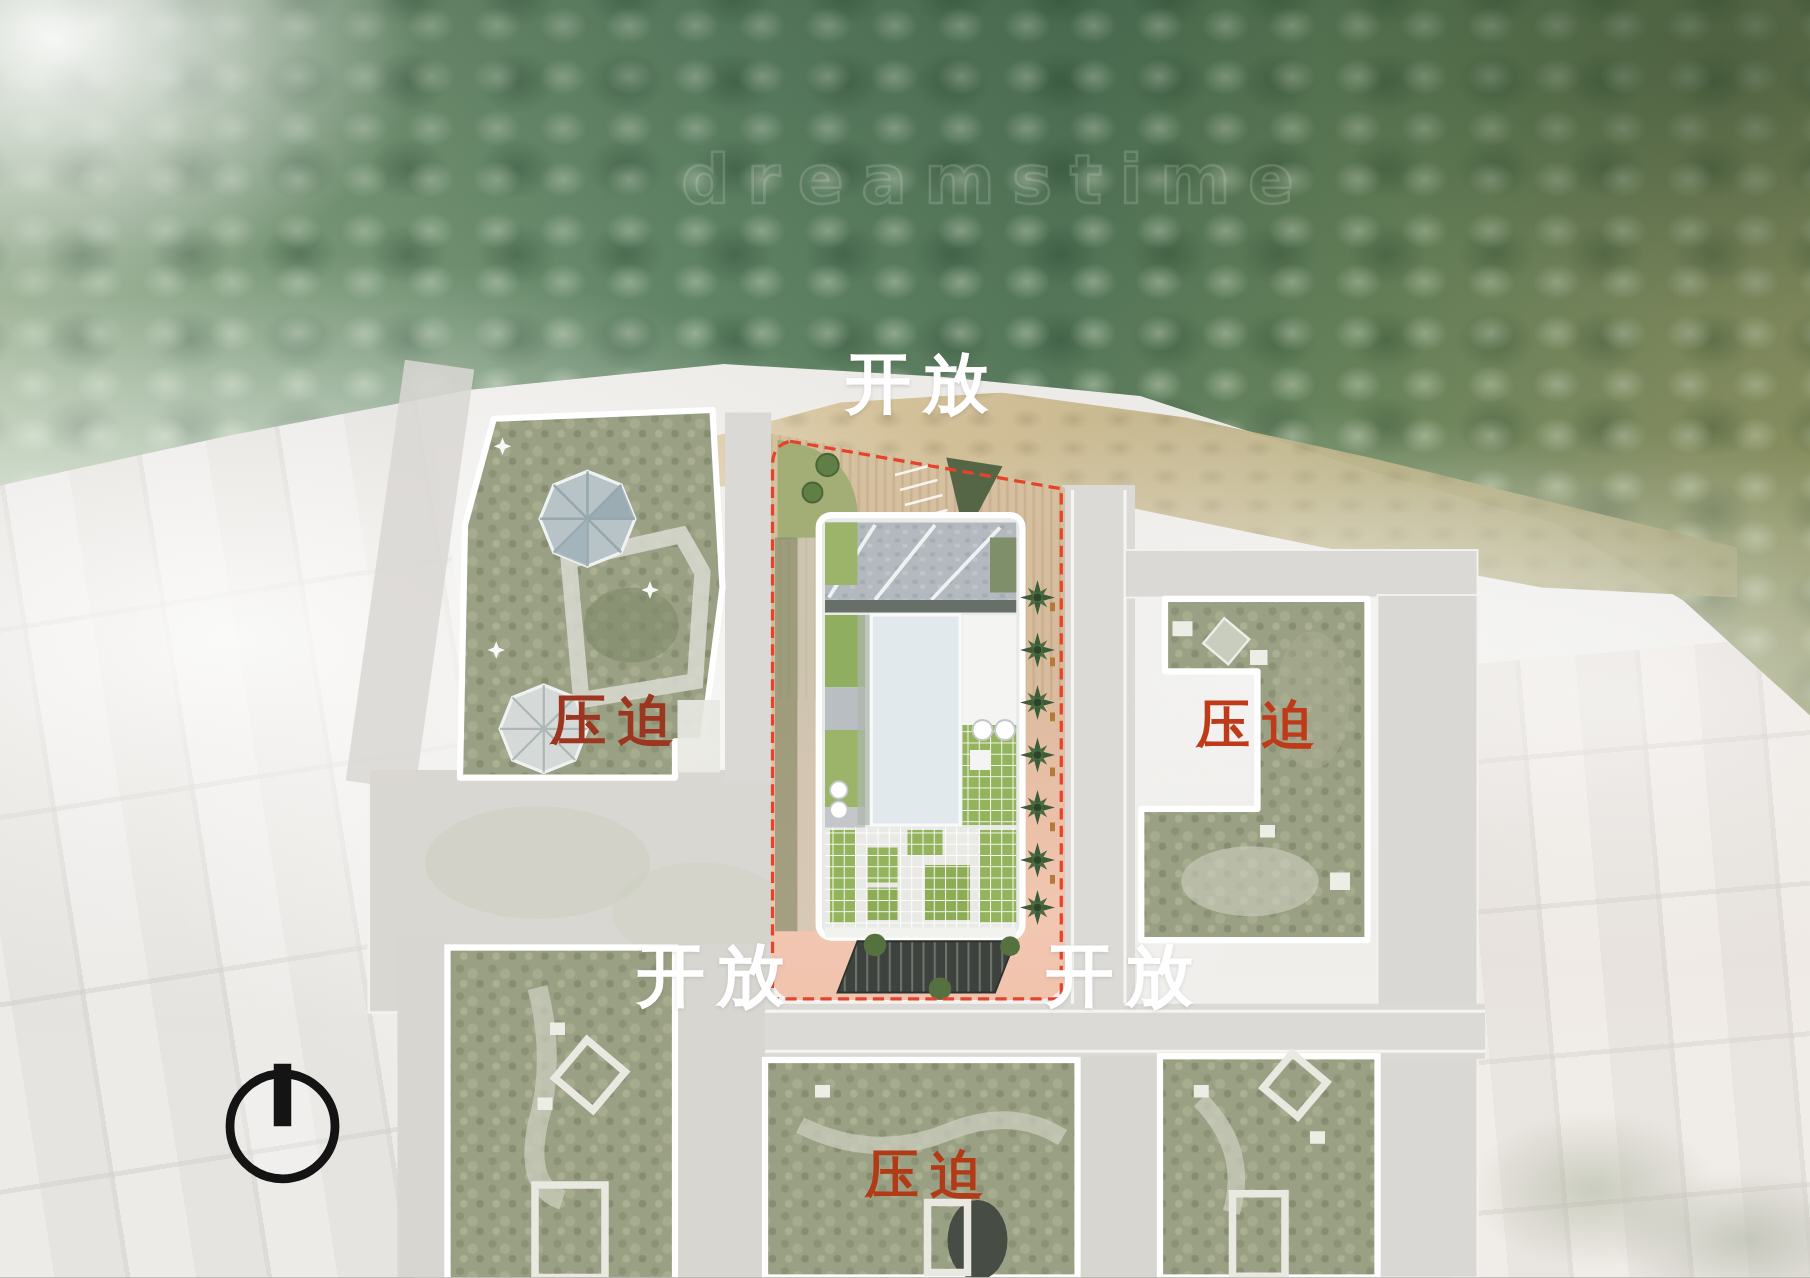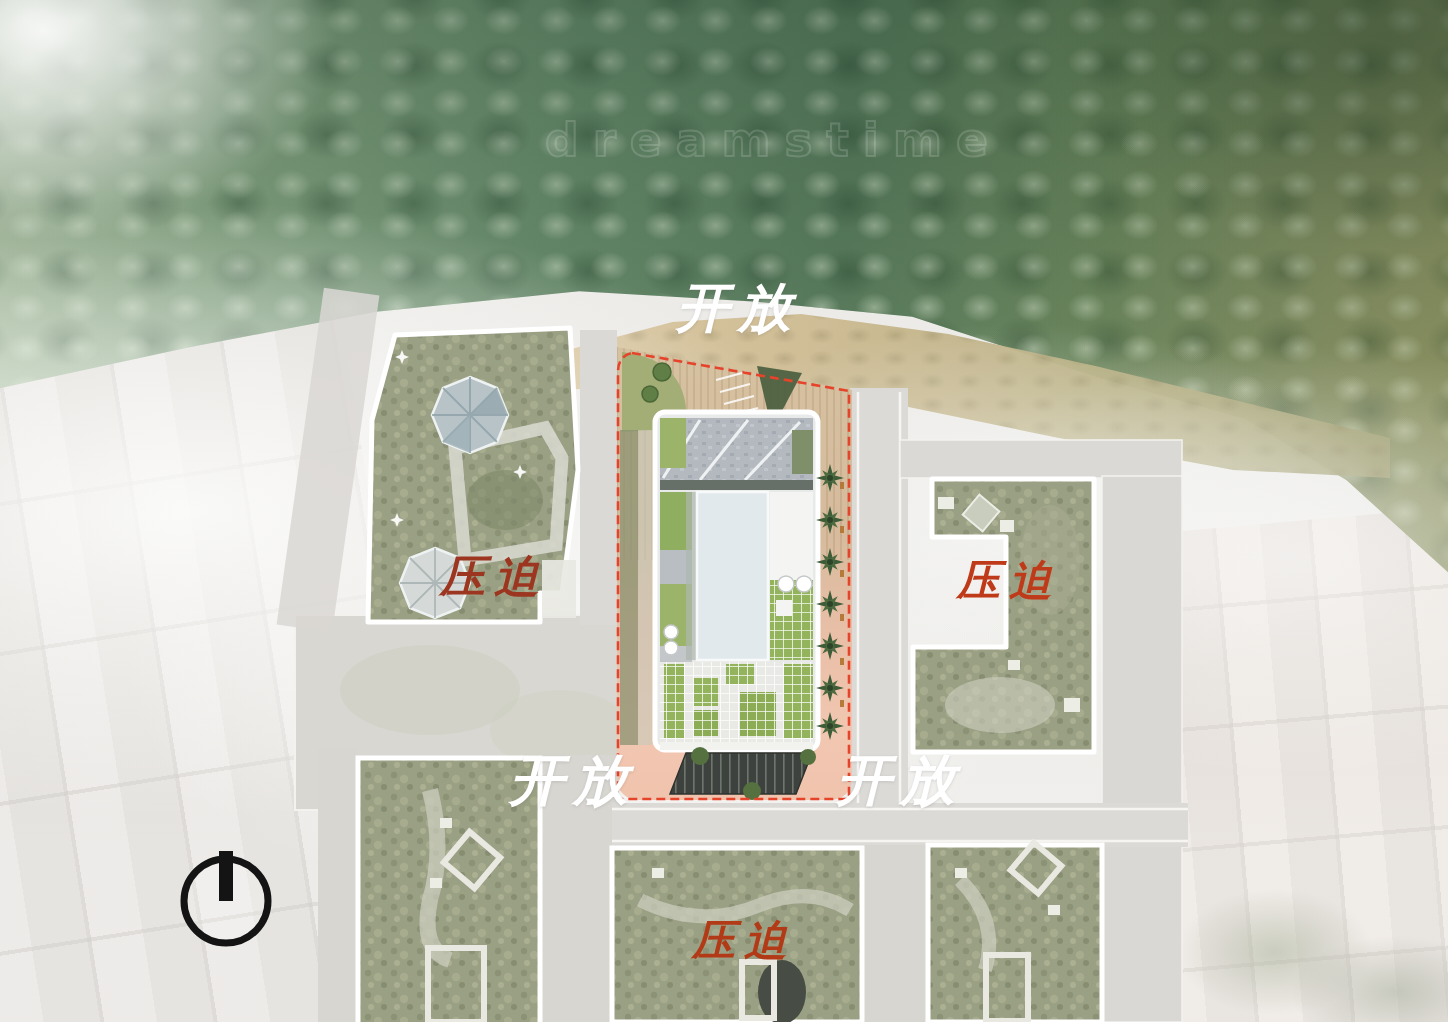--- a/index.html
+++ b/index.html
@@ -50,31 +50,31 @@
       radial-gradient(420px 300px at 3% 3%, rgba(252,252,251,.95), rgba(252,252,251,0) 70%),
       radial-gradient(900px 430px at 13% 50%, rgba(252,252,251,.92), rgba(252,252,251,0) 72%),
       radial-gradient(650px 340px at 40% 66%, rgba(250,250,249,.8), rgba(250,250,249,0) 70%),
       radial-gradient(520px 260px at 70% 50%, rgba(250,250,249,.55), rgba(250,250,249,0) 72%),
       radial-gradient(560px 300px at 90% 55%, rgba(250,250,249,.6), rgba(250,250,249,0) 72%),
       linear-gradient(to bottom, rgba(0,0,0,0) 58%, rgba(251,251,250,.28) 82%);}
 
   svg.plan{position:absolute;inset:0;}
 
   
-  .lbl{position:absolute;font-weight:700;line-height:1;letter-spacing:9px;white-space:nowrap;font-style:italic;}
+  .lbl{position:absolute;font-weight:700;line-height:1;letter-spacing:9px;white-space:nowrap;}
   .lbl.open{color:#ffffff;text-shadow:0 1px 3px rgba(80,80,80,.18);}
   .lbl-open-north{left:676px;top:281px;font-size:53px;}
   .lbl-oppress-west{left:440px;top:554px;font-size:45px;color:#9d3620;}
   .lbl-oppress-east{left:957px;top:559px;font-size:43px;color:#bf3a19;}
   .lbl-open-sw{left:509px;top:753px;font-size:55px;}
   .lbl-open-se{left:836px;top:753px;font-size:55px;}
   .lbl-oppress-south{left:692px;top:919px;font-size:43px;color:#b23a17;}
 
   
-  .watermark{position:absolute;left:545px;top:112px;font-size:47px;font-weight:700;
+  .watermark{position:absolute;left:545px;top:112px;font-size:54px;font-weight:700;
     letter-spacing:14px;color:rgba(255,255,255,0.02);
     -webkit-text-stroke:2px rgba(255,255,255,0.22);opacity:.7;pointer-events:none;text-align:right;}
 </style>
 </head>
 <body>
 
 <div class="canvas">
 
   <div class="layer">
     <div class="city-left"></div>

